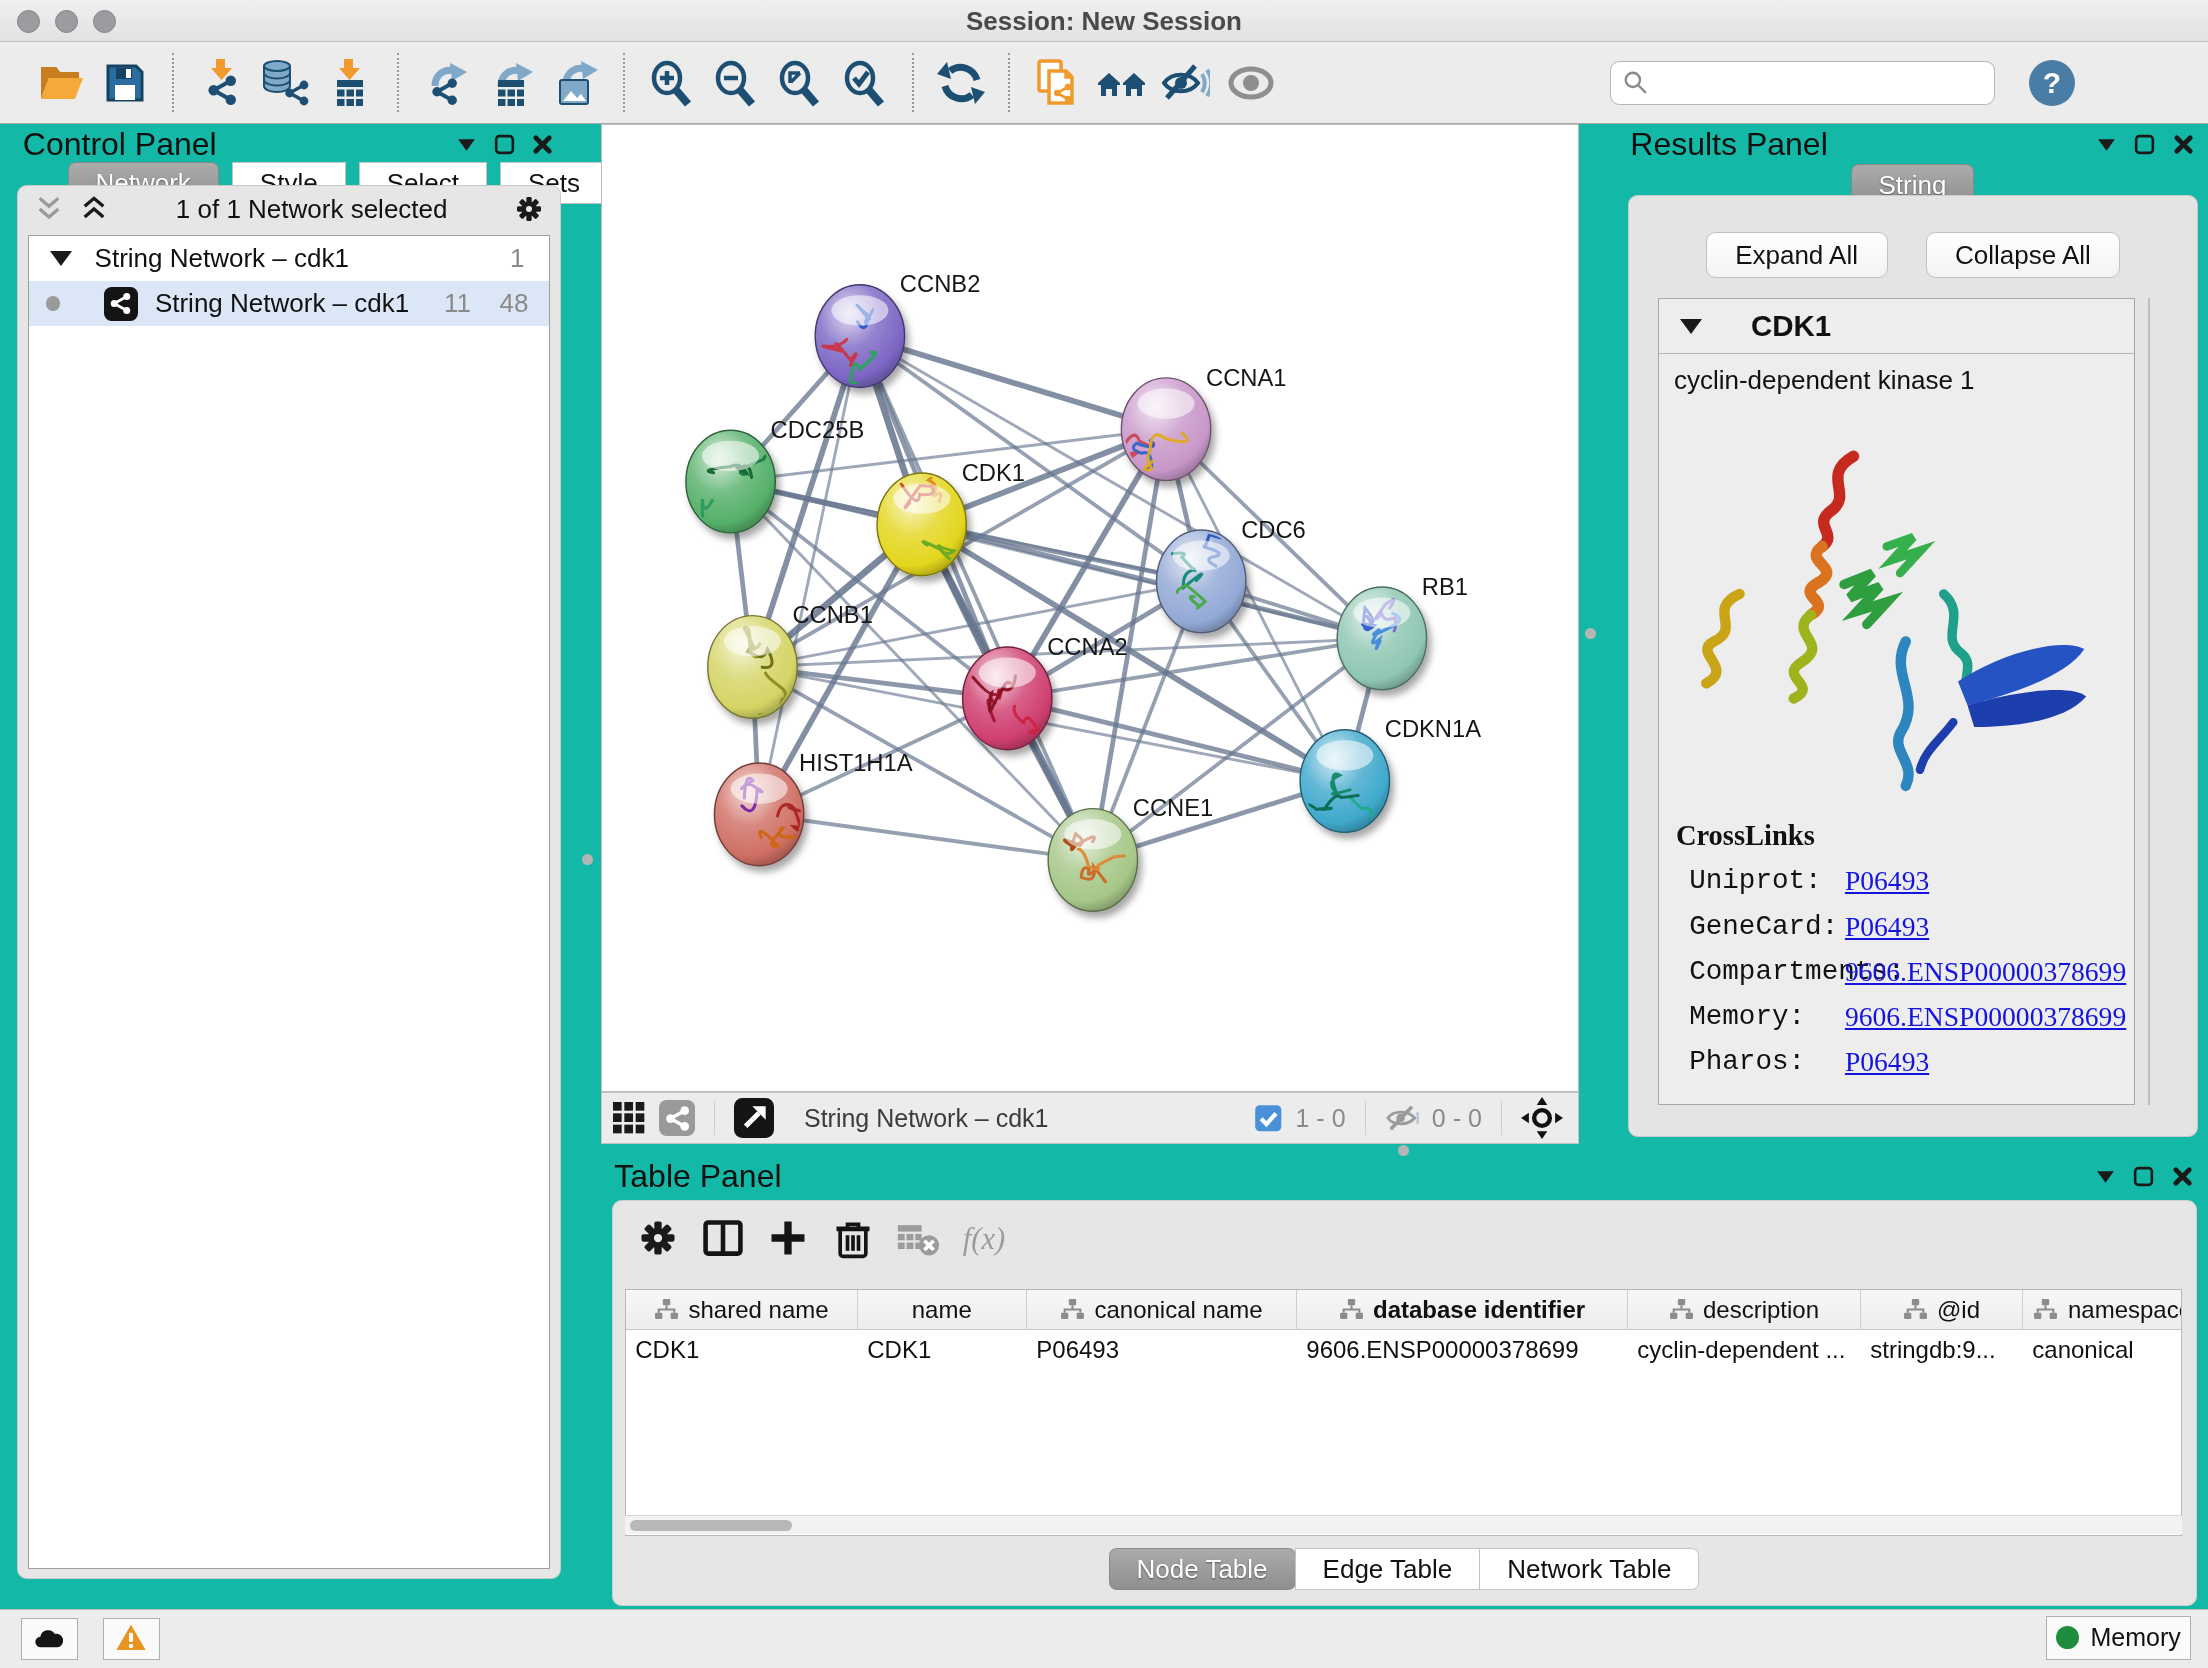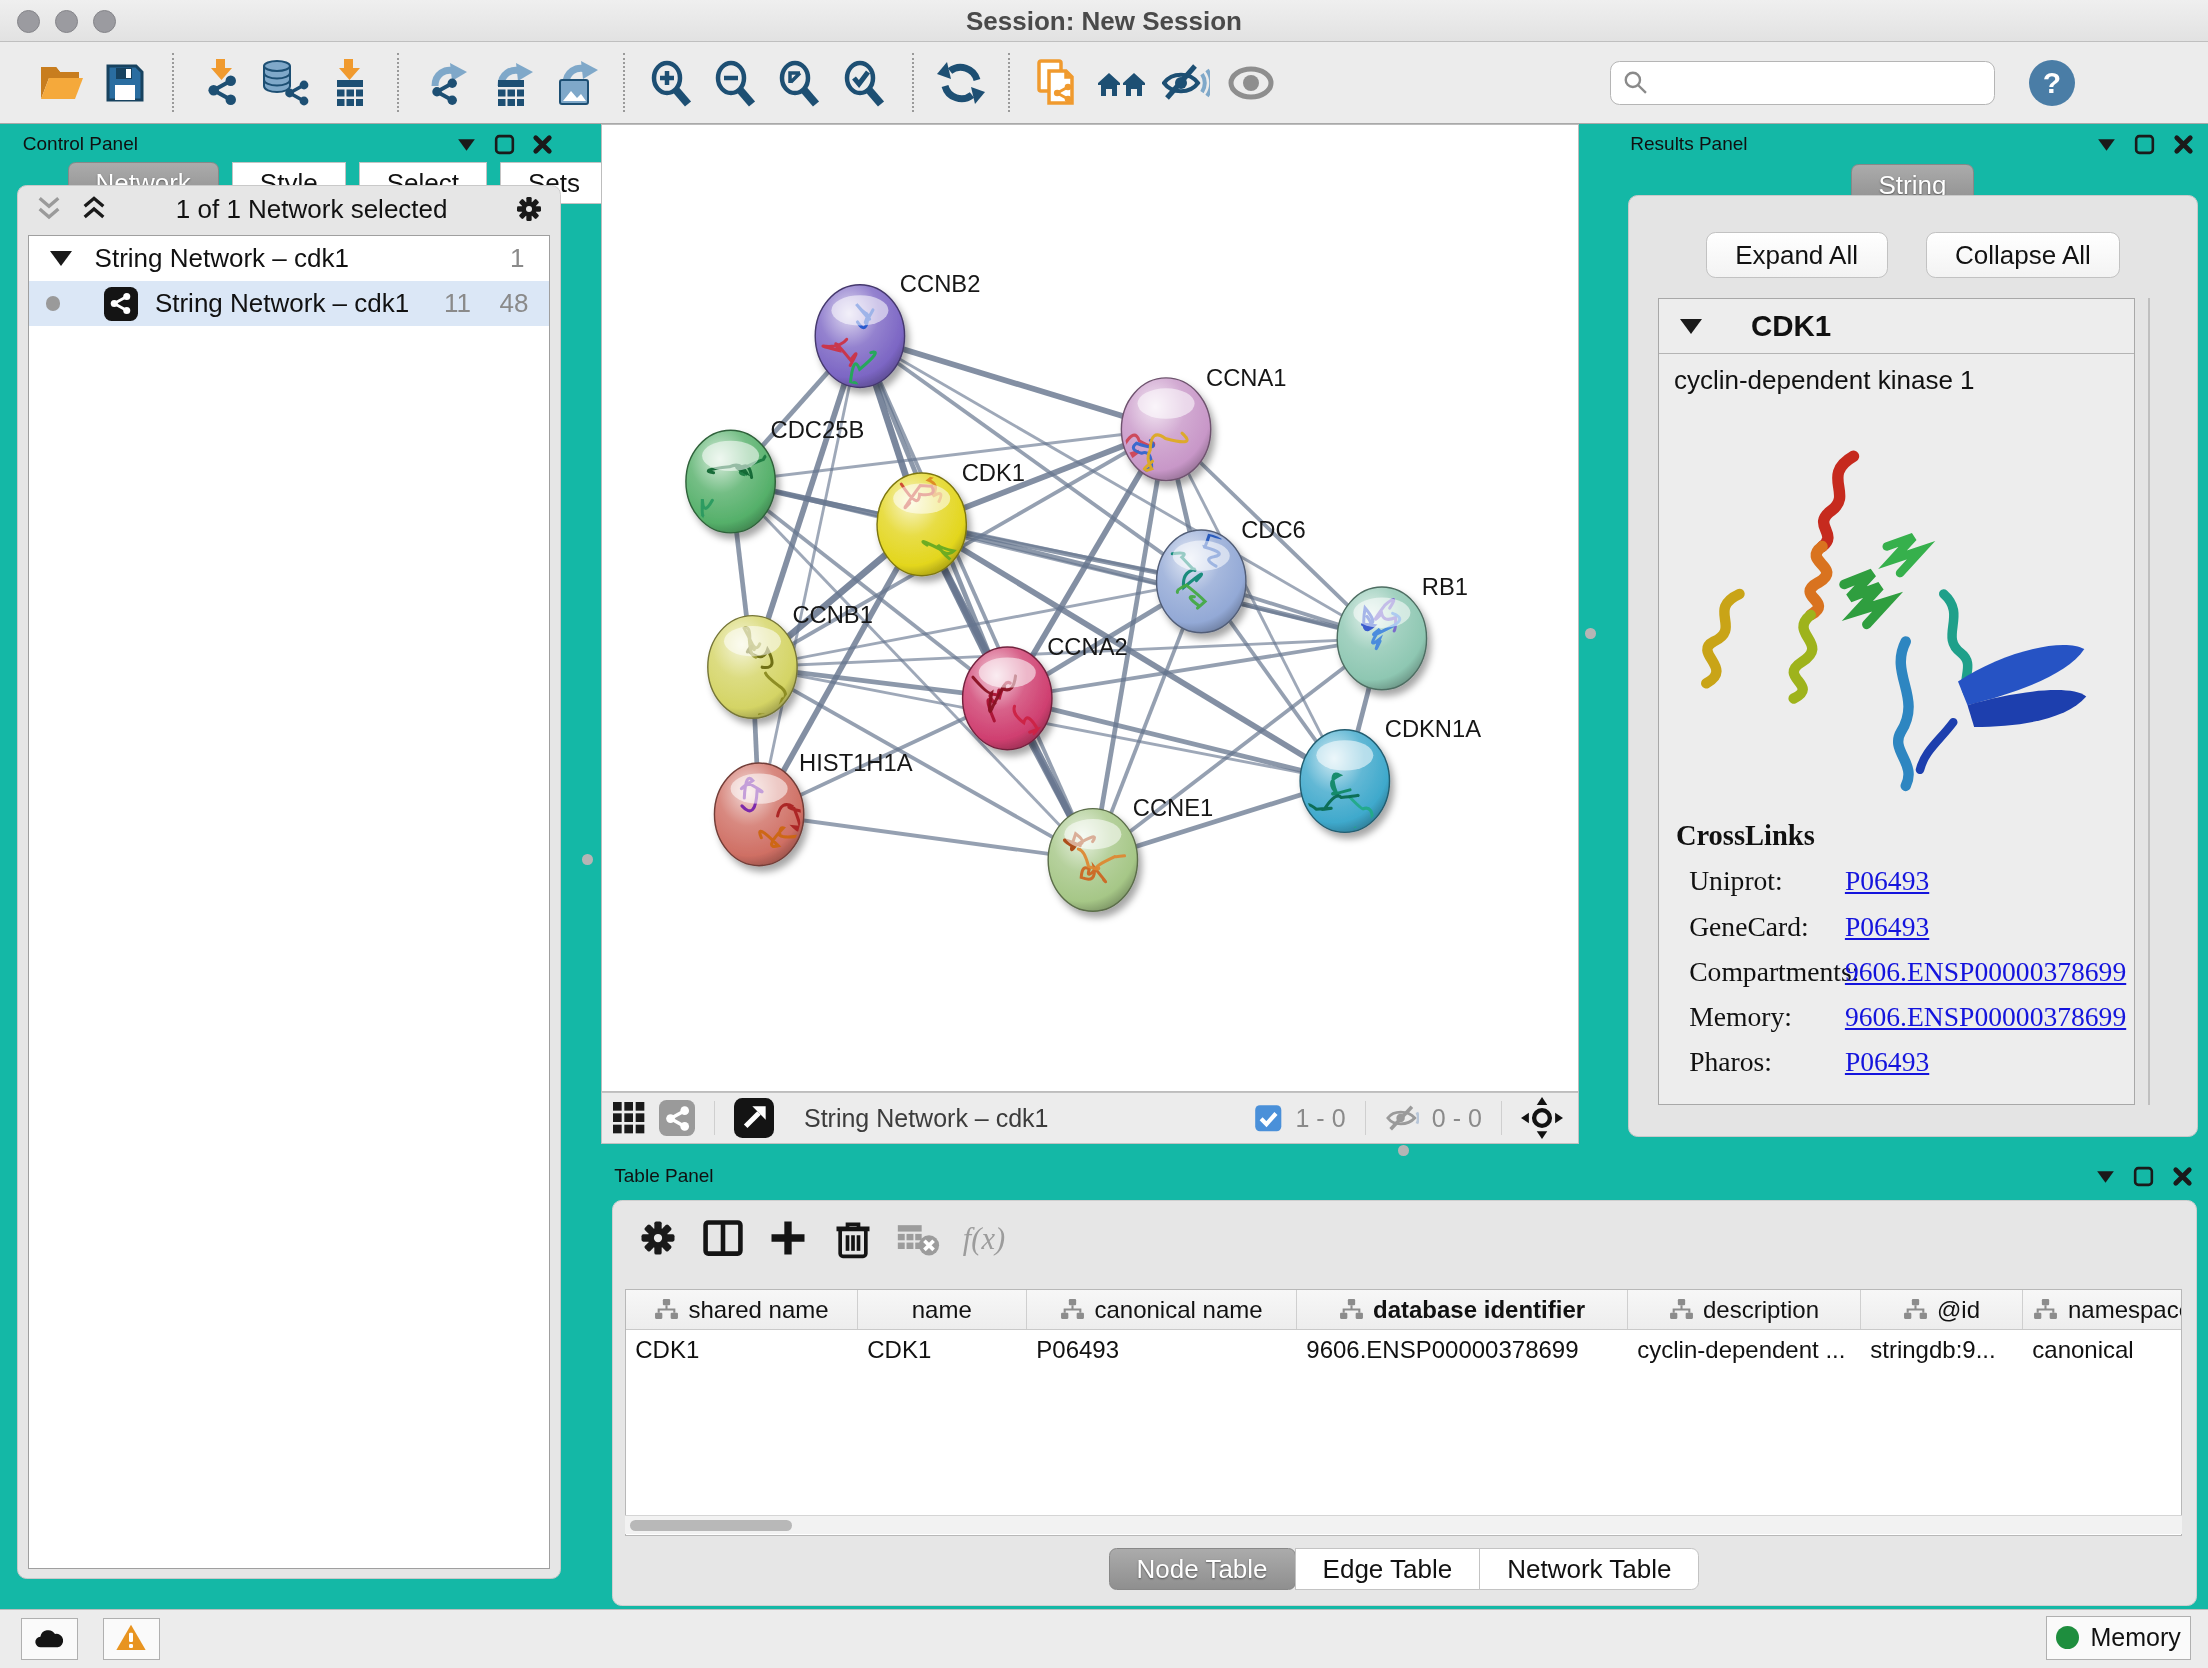--- a/index.html
+++ b/index.html
@@ -25,21 +25,21 @@
              border-radius:9.5px;display:flex;align-items:center;padding:0 9.5px;}
   .searchbox svg{width:28.5px;height:28.5px;flex:0 0 auto;}
   .searchbox input{border:none;outline:none;flex:1;font-size:25px;margin-left:7.6px;
                    font-family:"Liberation Sans",sans-serif;background:transparent;}
   .helpbtn{width:46px;height:46px;border-radius:50%;background:#4a7da6;color:#fff;font-size:30px;
            font-weight:bold;display:flex;align-items:center;justify-content:center;
            margin-left:34px;margin-right:133px;}
 
   
   .phead{height:40px;display:flex;align-items:center;padding:0 13.3px;}
-  .ptitle{font-size:19px;color:#101010;}
+  .ptitle{font-size:32px;color:#101010;}
   .hdricons{margin-left:auto;display:flex;align-items:center;gap:13.3px;}
   .hdricons .ic{width:25px;height:25px;}
   .ic svg{width:100%;height:100%;display:block;}
 
   .tabrow{display:flex;}
   .tab{height:42px;padding:0 27px;background:#fff;border:1px solid #c3c3c3;color:#111;
        font-size:26px;display:flex;align-items:center;margin-left:-1px;}
   .tab.first{border-radius:7.6px 0 0 7.6px;}
   .tab.last{border-radius:0 7.6px 7.6px 0;}
   .tab.sel{background:linear-gradient(#ababab,#8f8f8f);color:#fff;border-color:#888;
@@ -89,21 +89,21 @@
               border:1.9px solid #a8a8a8;overflow:hidden;}
   .rp-edge{position:absolute;left:519px;top:102px;width:1.9px;height:807px;background:#bfbfbf;}
   .cdk-header{height:55px;display:flex;align-items:center;border-bottom:1.9px solid #b4b4b4;}
   .cdk-header .tri{margin-left:21px;}
   .gene{font-size:29.5px;font-weight:bold;margin-left:49px;}
   .desc{font-size:26px;padding:11.4px 15px 0 15px;}
   .protein{position:absolute;left:9.5px;top:143px;}
   .xlinks{position:absolute;left:17px;top:521px;font-family:"Liberation Serif",serif;}
   .xl-title{font-size:28.5px;font-weight:bold;}
   .xl-row{display:flex;margin-top:13.3px;font-size:27.6px;}
-  .xl-label{width:169px;padding-left:13.3px;}
+  .xl-label{width:169px;padding-left:13.3px;font-family:Liberation Mono, monospace;}
   .xl-val{color:#1414dd;text-decoration:underline;}
 
   
   .table-panel{position:absolute;left:601px;top:1156px;width:1607px;height:454px;}
   .tp-box{position:absolute;left:11.4px;top:44px;right:11.4px;bottom:3.8px;background:#e6e6e6;
           border:1.9px solid #cfcfcf;border-radius:9.5px;}
   .tp-toolbar{display:flex;align-items:center;gap:21px;padding:15px 0 0 23px;}
   .tp-toolbar .ic{width:44px;height:44px;}
   .tablebox{position:absolute;left:11.4px;right:13.3px;top:88px;height:247px;background:#fff;
             border:1.9px solid #b8b8b8;overflow:hidden;}

